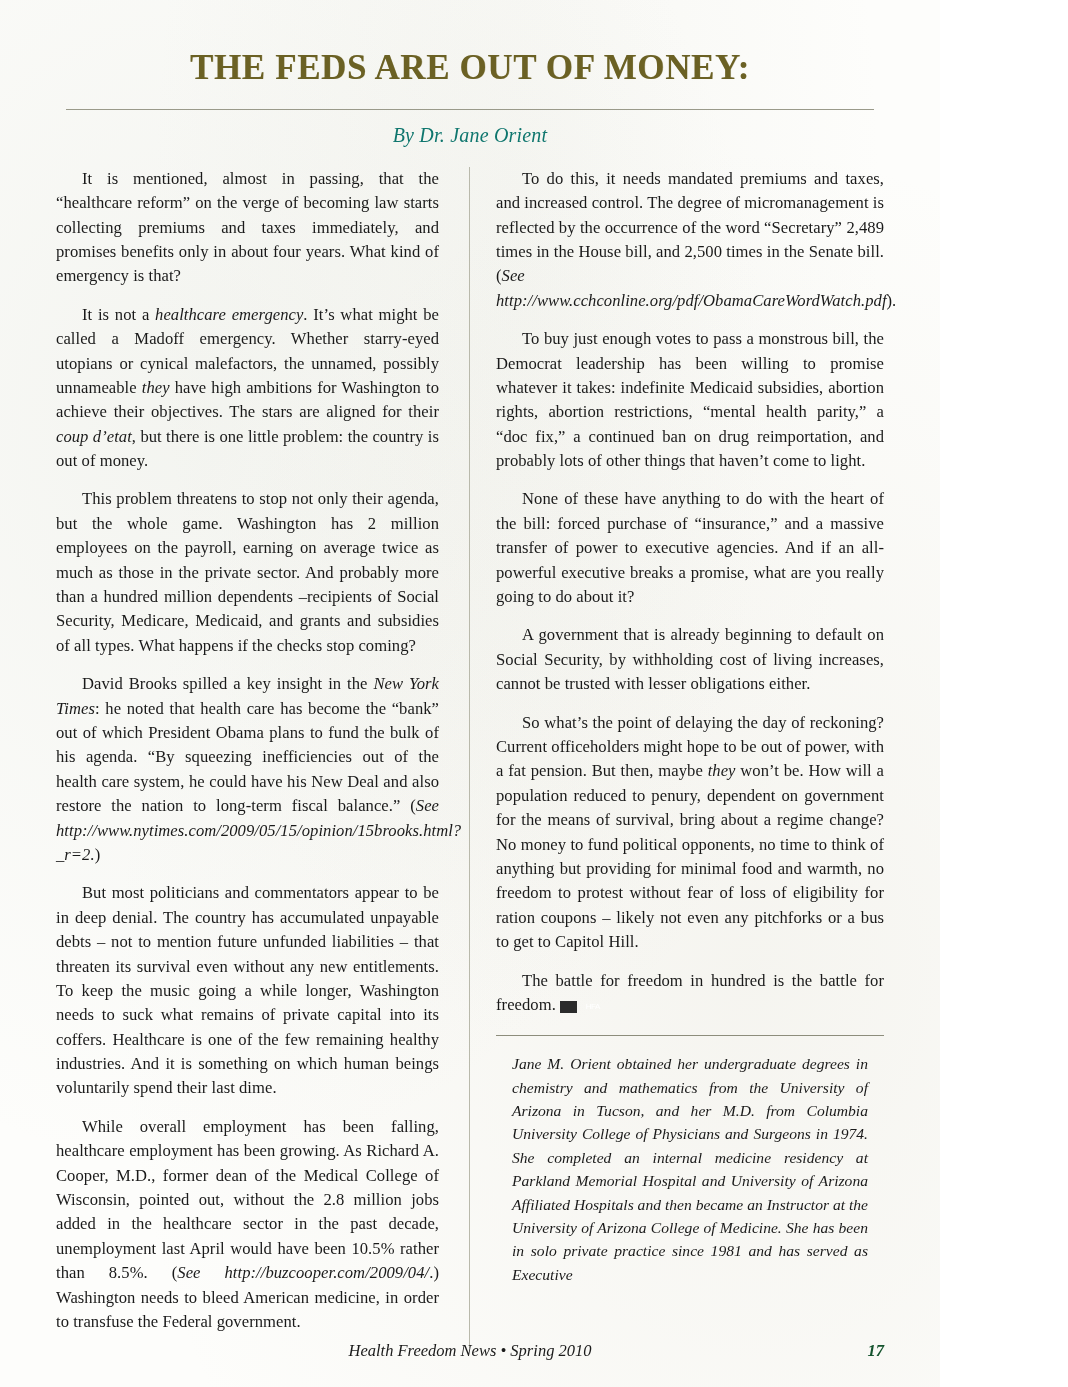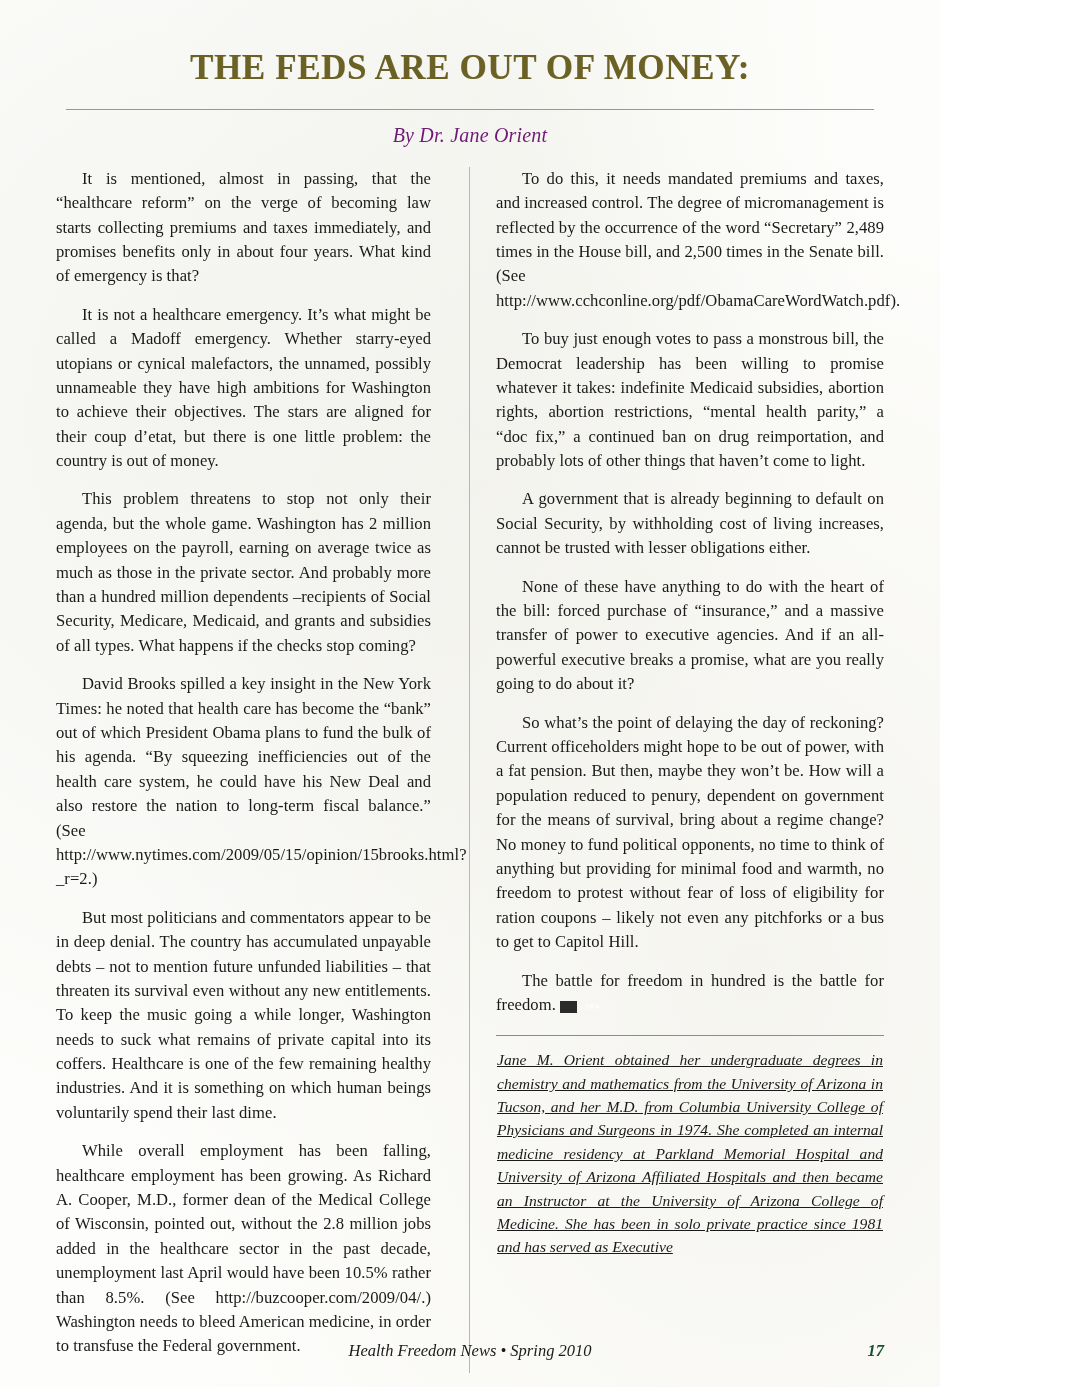--- a/index.html
+++ b/index.html
@@ -52,56 +52,55 @@
   .title-rule {
     border: none;
     border-top: 1px solid #9a9a8a;
     margin: 18px 10px 0 10px;
   }
   .byline {
     text-align: center;
     font-style: italic;
     font-size: 20px;
     margin: 14px 0 20px 0;
-    color: #701a75;
+    color: #0f766e;
     letter-spacing: 0.2px;
   }
   .columns {
     display: flex;
     gap: 0;
     position: relative;
   }
   .col {
     width: 50%;
     box-sizing: border-box;
   }
   .col-left {
-    padding-right: 38px;
+    padding-right: 30px;
     border-right: 1px solid #b9b9ab;
   }
   .col-right {
     padding-left: 26px;
   }
   p.para {
     margin: 0 0 14px 0;
     text-align: justify;
     text-indent: 26px;
     font-size: 16.6px;
     line-height: 1.47;
     letter-spacing: 0.05px;
     hyphens: auto;
   }
-  .it { }
+  .it { font-style: italic; }
   .bio {
     font-style: italic;
     font-size: 15.6px;
     line-height: 1.5;
     text-align: justify;
-    margin: 1px;
-    text-decoration: underline;
+    margin: 16px;
   }
   .bio-rule {
     border: none;
     border-top: 1.5px solid #8d8d7c;
     margin: 18px 0 12px 0;
   }
   .endmark {
     display: inline-block;
     width: 17px;
     height: 12px;
@@ -172,22 +171,22 @@
         <p class="para">It is not a <span class="it">healthcare emergency</span>. It’s what might be called a Madoff emergency. Whether starry-eyed utopians or cynical malefactors, the unnamed, possibly unnameable <span class="it">they</span> have high ambitions for Washington to achieve their objectives. The stars are aligned for their <span class="it">coup d’etat</span>, but there is one little problem: the country is out of money.</p>
         <p class="para">This problem threatens to stop not only their agenda, but the whole game.  Washington has 2 million employees on the payroll, earning on average twice as much as those in the private sector.  And probably more than a hundred million dependents –recipients of Social Security, Medicare, Medicaid, and grants and subsidies of all types.   What happens if the checks stop coming?</p>
         <p class="para">David Brooks spilled a key insight in the <span class="it">New York Times</span>: he noted that health care has become the “bank” out of which President Obama plans to fund the bulk of his agenda.  “By squeezing inefficiencies out of the health care system, he could have his New Deal and also restore the nation to long-term fiscal balance.”  (<span class="it">See </span><span class="it"><span class="it">http://www.</span>nytimes.com/2009/05/15/opinion/15brooks.html?_r=2.</span>)</p>
         <p class="para">But most politicians and commentators appear to be in deep denial.  The country has accumulated unpayable debts – not to mention future unfunded liabilities – that threaten its survival even without any new entitlements.  To keep the music going a while longer, Washington needs to suck what remains of private capital into its coffers.  Healthcare is one of the few remaining healthy industries.  And it is something on which human beings voluntarily spend their last dime.</p>
         <p class="para">While overall employment has been falling, healthcare employment has been growing. As Richard A. Cooper, M.D., former dean of the Medical College of Wisconsin, pointed out, without the 2.8 million jobs added in the healthcare sector in the past decade, unemployment last April would have been 10.5% rather than 8.5%.  (<span class="it">See </span><span class="it">http://buzcooper.com/2009/04/</span>.)   Washington needs to bleed American medicine, in order to transfuse the Federal government.</p>
       </div>
 
       <div class="col col-right">
         <p class="para">To do this, it needs mandated premiums and taxes, and increased control.  The degree of micromanagement is reflected by the occurrence of the word “Secretary” 2,489 times in the House bill, and 2,500 times in the Senate bill.  (<span class="it">See </span><span class="it"><span class="it">http://www.</span>cchconline.org/pdf/ObamaCareWordWatch.pdf</span>).</p>
         <p class="para">To buy just enough votes to pass a monstrous bill, the Democrat leadership has been willing to promise whatever it takes: indefinite Medicaid subsidies, abortion rights, abortion restrictions, “mental health parity,” a “doc fix,” a continued ban on drug reimportation, and probably lots of other things that haven’t come to light.</p>
+        <p class="para">None of these have anything to do with the heart of the bill: forced purchase of “insurance,” and a massive transfer of power to executive agencies.   And if an all-powerful executive breaks a promise, what are you really going to do about it?</p>
         <p class="para">A government that is already beginning to default on Social Security, by withholding cost of living increases, cannot be trusted with lesser obligations either.</p>
-        <p class="para">None of these have anything to do with the heart of the bill: forced purchase of “insurance,” and a massive transfer of power to executive agencies.   And if an all-powerful executive breaks a promise, what are you really going to do about it?</p>
         <p class="para">So what’s the point of delaying the day of reckoning? Current officeholders might hope to be out of power, with a fat pension.  But then, maybe <span class="it">they</span> won’t be. How will a population reduced to penury, dependent on government for the means of survival, bring about a regime change? No money to fund political opponents, no time to think of anything but providing for minimal food and warmth, no freedom to protest without fear of loss of eligibility for ration coupons – likely not even any pitchforks or a bus to get to Capitol Hill.</p>
         <p class="para"><span>The battle for freedom in hundred is the battle for freedom.</span><span class="endmark">HFA</span></p>
 
         <hr class="bio-rule">
 
         <p class="bio">Jane M. Orient obtained her undergraduate degrees in chemistry and mathematics from the University of Arizona in Tucson, and her M.D. from Columbia University College of Physicians and Surgeons in 1974.  She completed an internal medicine residency at Parkland Memorial Hospital and University of Arizona Affiliated Hospitals and then became an Instructor at the University of Arizona College of Medicine.  She has been in solo private practice since 1981 and has served as Executive</p>
       </div>
 
     </div>
   </div>

